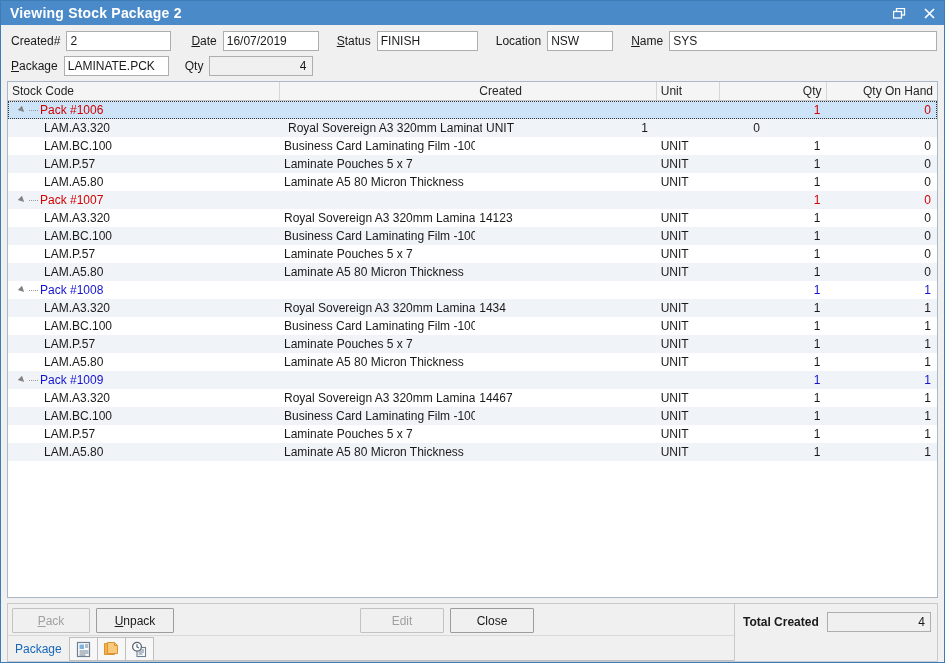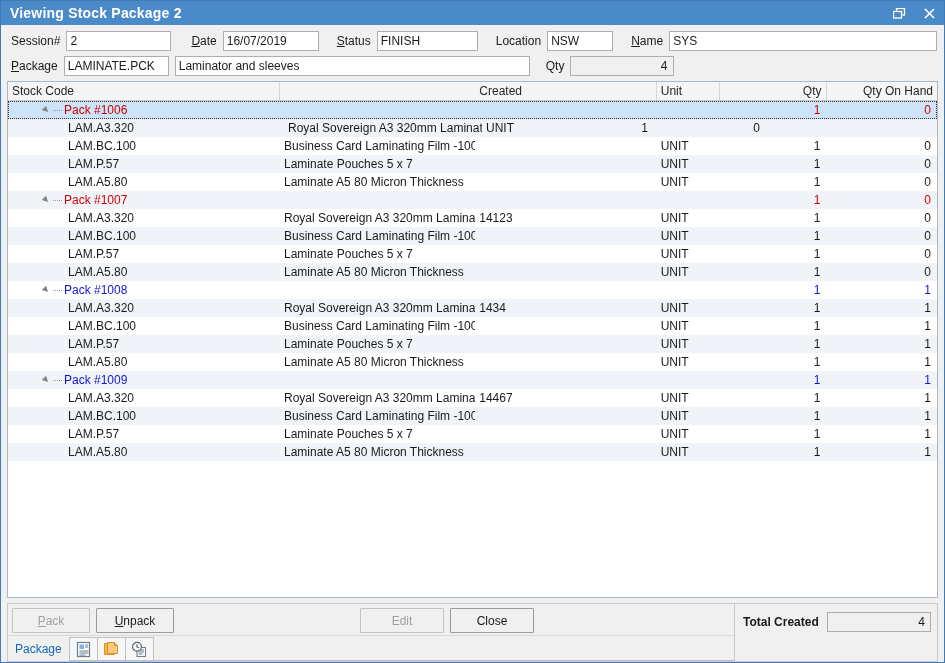--- a/index.html
+++ b/index.html
@@ -65,21 +65,21 @@
     font-size:12px;display:flex;align-items:center;padding:0 4px;box-sizing:border-box;
     overflow:hidden;white-space:nowrap;
   }
   .gc.r{justify-content:flex-end;padding-right:6px;}
   .pk{color:#d40000;}
   .pk.blue{color:#1414cf;}
   .v-red{color:#d40000;}
   .v-blue{color:#1414cf;}
   
   .treecell{position:relative;}
-  .tw{position:relative;display:flex;align-items:center;height:24px;padding-left:24px;}
+  .tw{position:relative;display:flex;align-items:center;height:24px;}
   .arrow{
     width:9px;height:9px;margin-left:10px;margin-right:2px;position:relative;flex:none;
   }
   .arrow:after{
     content:"";position:absolute;left:1px;top:1px;
     border-left:6px solid #828282;border-top:3.5px solid transparent;
     border-bottom:3.5px solid transparent;
     transform:rotate(45deg);transform-origin:50% 50%;
   }
   .dash{width:9px;border-top:1px dotted #9a9a9a;margin-right:2px;flex:none;}
@@ -141,35 +141,34 @@
     </div>
     <div class="tb-btn">
       <svg width="11" height="11" viewBox="0 0 11 11">
         <path d="M1 1 L10 10 M10 1 L1 10" stroke="#fff" stroke-width="1.7" fill="none"></path>
       </svg>
     </div>
   </div>
 
   <div class="form">
     <div class="frow">
-      <span class="lbl">Session#</span>
+      <span class="lbl">Created#</span>
       <span class="fld" style="width:105px">2</span>
       <span class="lbl" style="padding-left:20px"><u>D</u><span>ate</span></span>
       <span class="fld" style="width:96px">16/07/2019</span>
       <span class="lbl" style="padding-left:18px"><u>S</u><span>tatus</span></span>
       <span class="fld" style="width:101px">FINISH</span>
       <span class="lbl" style="padding-left:18px">Location</span>
       <span class="fld" style="width:66px">NSW</span>
       <span class="lbl" style="padding-left:18px"><u>N</u><span>ame</span></span>
       <span class="fld" style="flex:1;margin-right:1px">SYS</span>
     </div>
     <div class="frow">
       <span class="lbl"><u>P</u><span>ackage</span></span>
       <span class="fld" style="width:105px">LAMINATE.PCK</span>
-      <span class="fld" style="width:355px;margin-left:6px">Laminator and sleeves</span>
       <span class="lbl" style="padding-left:16px">Qty</span>
       <span class="fld ro num" style="width:104px">4</span>
     </div>
   </div>
 
   <div class="gridwrap">
     <div class="ghead" id="ghead">
         <div class="gh" style="width: 276px;">Stock Code</div>
         <div class="gh" style="width: 198px; margin-top: 20px;">Description</div>
         <div class="gh" style="width: 184px;">Created</div>

